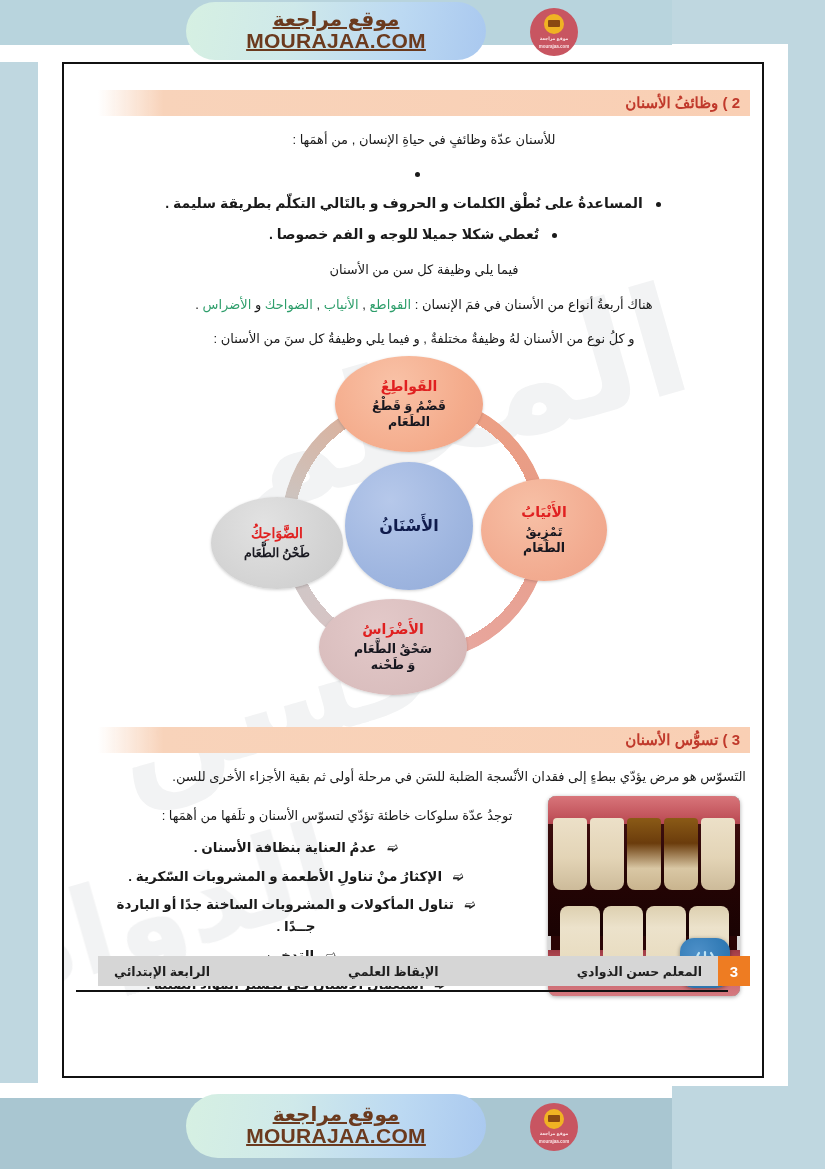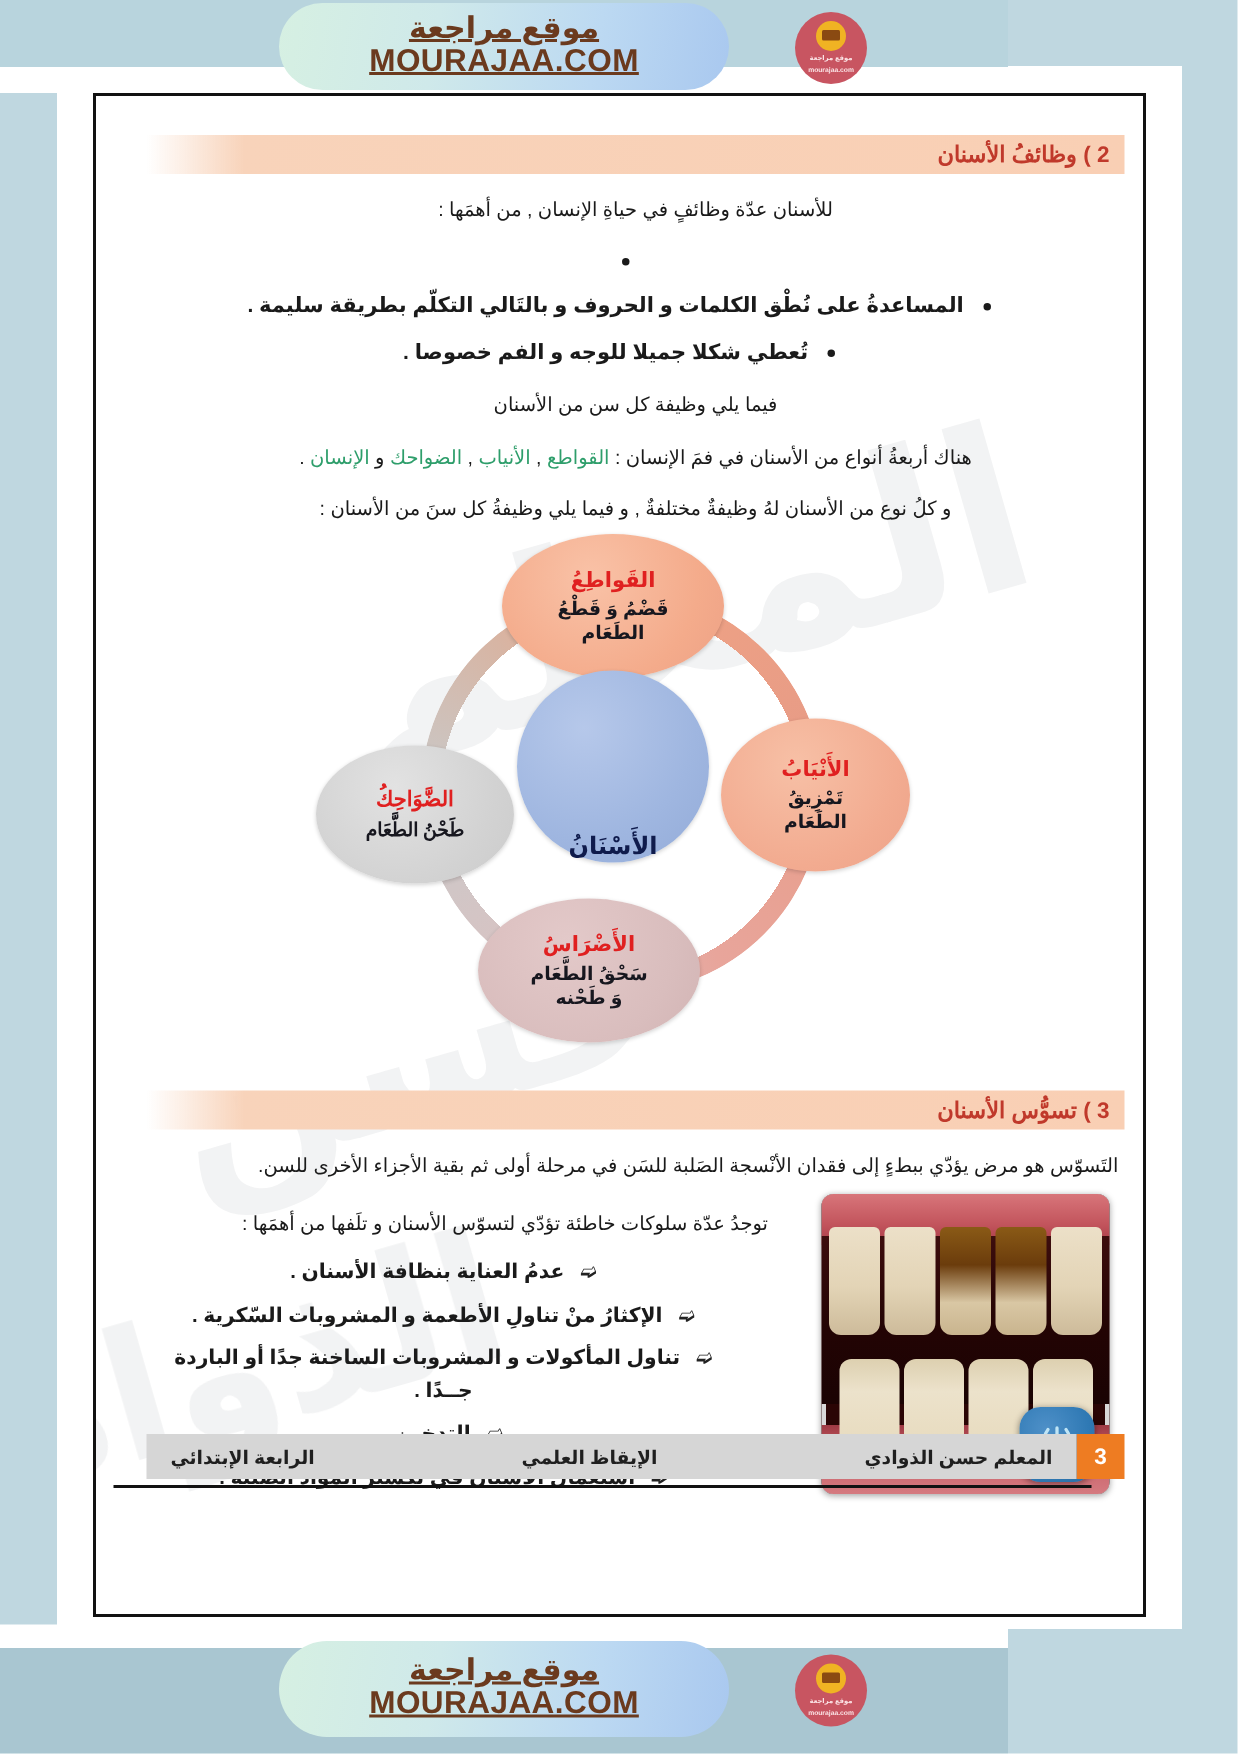--- a/index.html
+++ b/index.html
@@ -259,24 +259,23 @@
     margin-bottom: 2px;
   }
   .node .n-desc {
     font-size: 12.5px;
     font-weight: bold;
     color: #17171f;
     line-height: 1.3;
   }
 
   .node-center {
-    left: 162px; top: 91px;
+    left: 162px; top: 106px;
     width: 128px; height: 128px;
     background: radial-gradient(circle at 35% 30%, #b6c8ea 0%, #9fb6e0 60%, #93abd8 100%);
-    justify-content: flex-end;
   }
   .node-center .n-title {
     color: #0f1b4c;
     font-size: 16px;
     margin: 0;
   }
 
   .node-top {
     left: 152px; top: 0px;
     width: 148px; height: 96px;
@@ -454,21 +453,21 @@
       </li>
       <li>
         <span class="dot"></span>
         <span>تُعطي شكلا جميلا للوجه و الفم خصوصا .</span>
       </li>
     </ul>
 
     <p class="para center">فيما يلي وظيفة كل سن من الأسنان</p>
 
     <p class="para colored-line">
-      <span>هناك أربعةُ أنواع من الأسنان في فمَ الإنسان : </span><span class="green">القواطع</span><span> , </span><span class="green">الأنياب</span><span> , </span><span class="green">الضواحك</span><span>  و </span><span class="green">الإنسان</span><span> .</span>
+      <span>هناك أربعةُ أنواع من الأسنان في فمَ الإنسان : </span><span class="green">القواطع</span><span> , </span><span class="green">الأنياب</span><span> , </span><span class="green">الضواحك</span><span>  و </span><span class="green">الأضراس</span><span> .</span>
     </p>
 
     <p class="para center">و كلُ نوع من الأسنان لهُ وظيفةٌ مختلفةٌ , و فيما يلي وظيفةُ كل سنَ من الأسنان :</p>
 
     <div class="diagram-wrap">
       <div class="ring"></div>
 
       <div class="node node-top">
         <span class="n-title">القَواطِعُ</span>
         <span class="n-desc">قَضْمُ وَ قَطْعُ</span>

